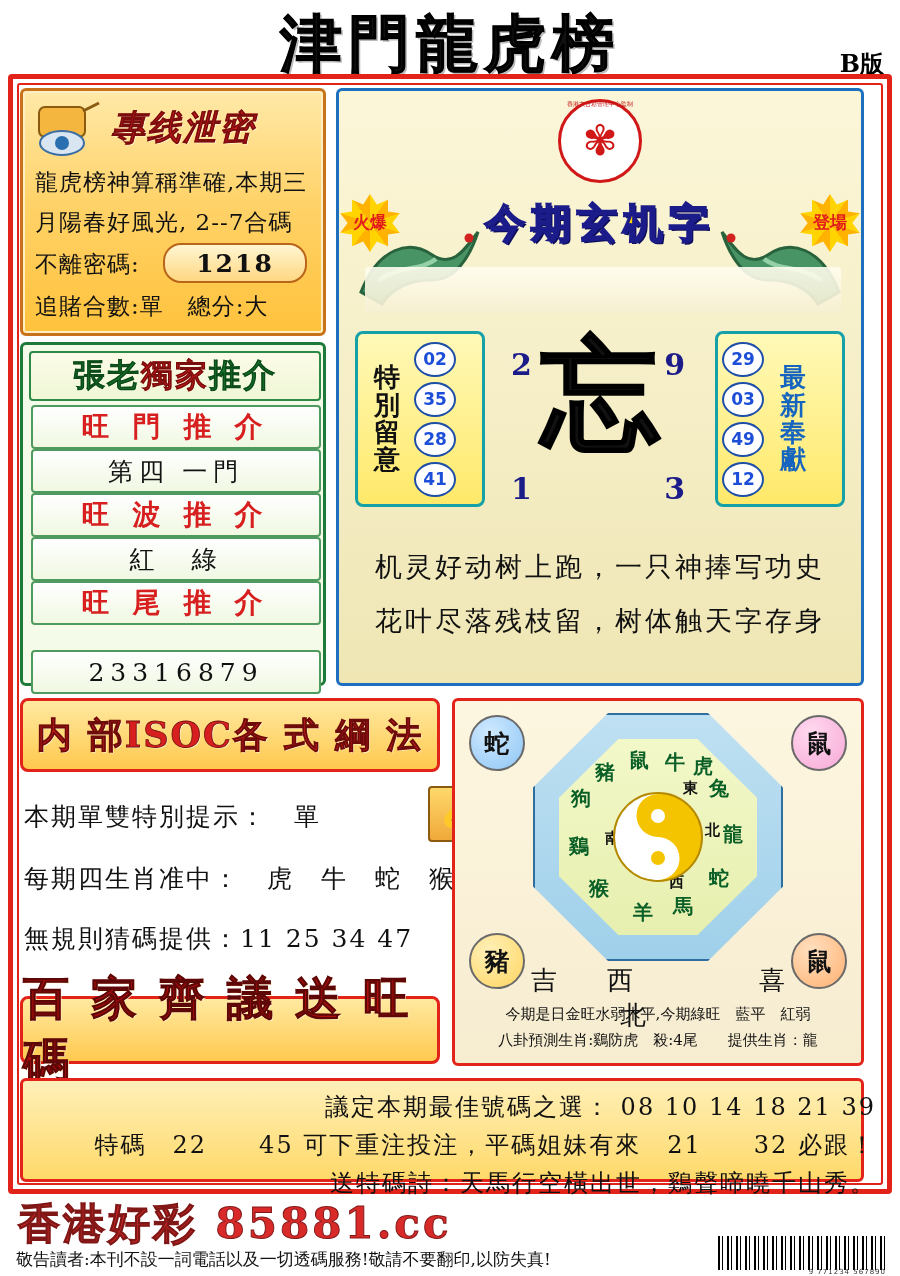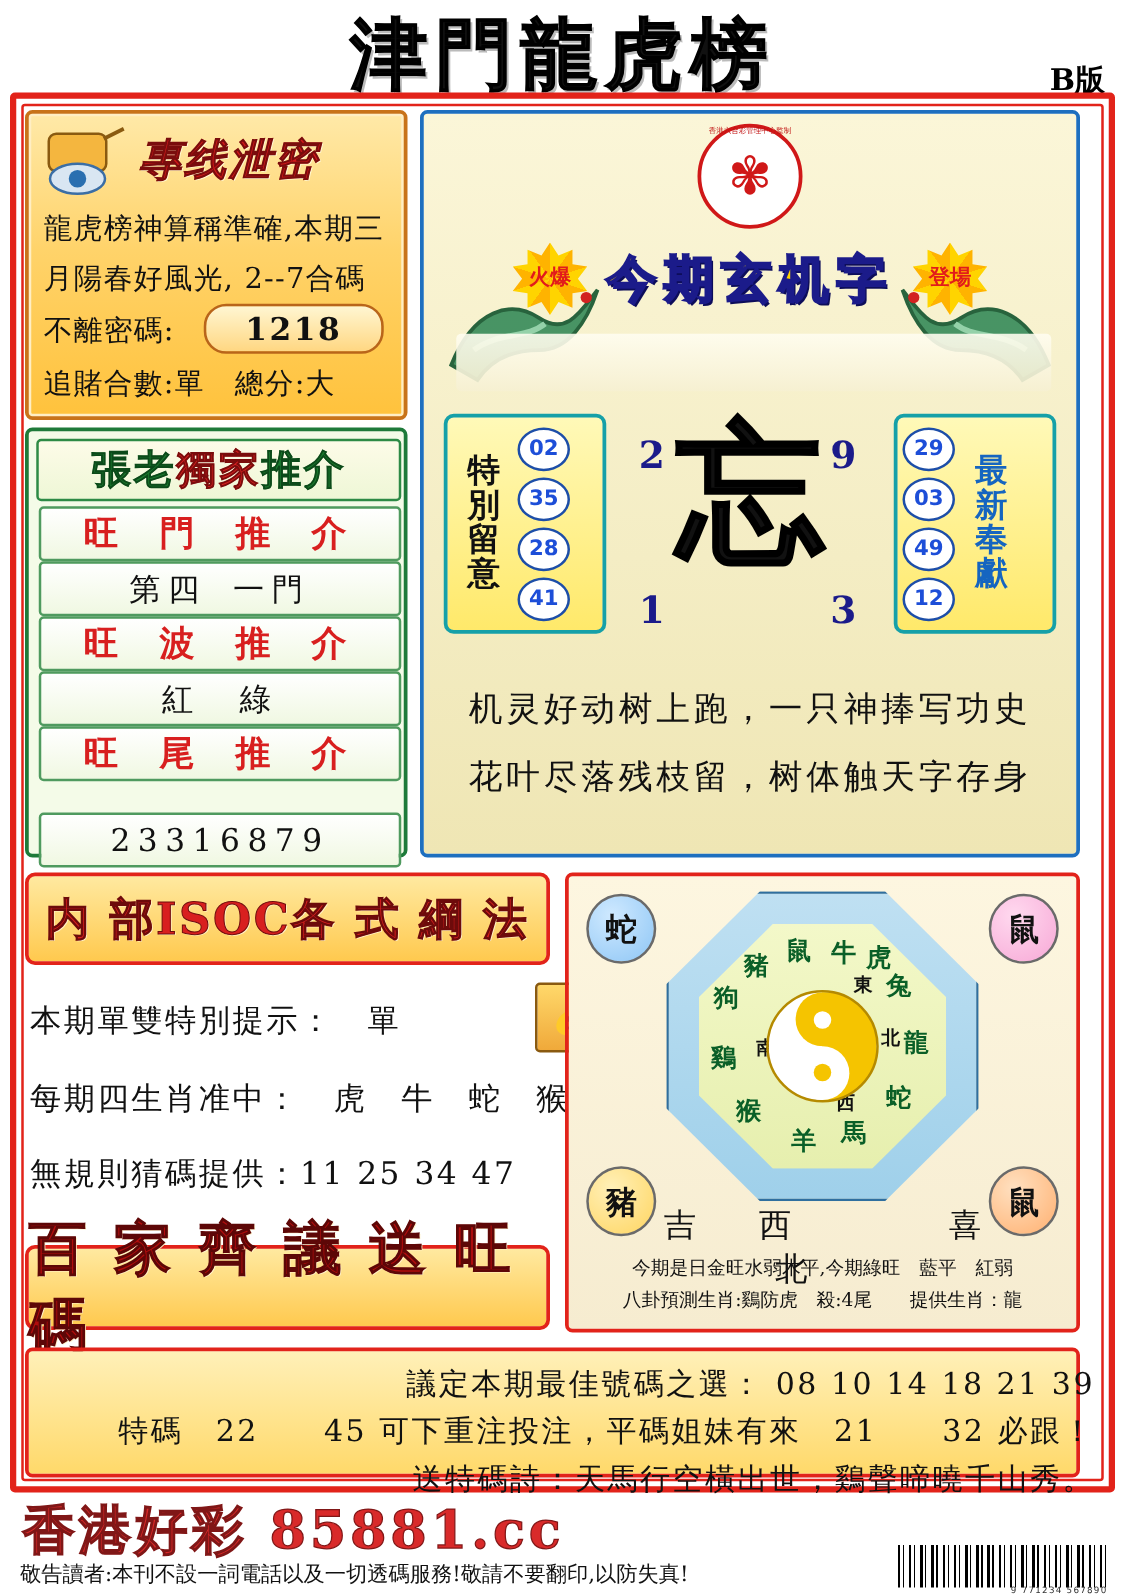--- a/index.html
+++ b/index.html
@@ -90,21 +90,21 @@
     font-family:"DejaVu Serif","Liberation Serif",serif;
     font-size:32px;font-weight:bold;letter-spacing:2px;
   }
   .rec-head .g{color:#1a7a2e;-webkit-text-stroke:.5px #0c4a1a;}
   .rec-head .r{color:#d81f1f;-webkit-text-stroke:.5px #7a0d0d;}
   .rec-row{
     position:absolute;left:8px;width:286px;height:40px;
     border:2px solid #4f9a5f;border-radius:4px;
     background:linear-gradient(180deg,#ffffff,#f0f8e2);
     display:flex;align-items:center;justify-content:center;
-    font-family:Liberation Mono, monospace;
+    font-family:Liberation Serif, serif;
     font-size:27px;letter-spacing:8px;
   }
   .rec-row.hl{color:#d81f1f;font-weight:bold;font-size:28px;}
   .rec-row.val{color:#111;font-size:25px;letter-spacing:6px;}
   .rec-r1{top:60px;}
   .rec-r2{top:104px;}
   .rec-r3{top:148px;}
   .rec-r4{top:192px;}
   .rec-r5{top:236px;}
   .rec-r6{top:280px;font-family:"DejaVu Serif",serif;letter-spacing:3px;margin-top:25px;}
@@ -121,21 +121,21 @@
     border:3px solid #d01818;background:#fff;
     display:flex;align-items:center;justify-content:center;
   }
   .emblem .cap{
     position:absolute;top:-2px;width:100%;text-align:center;
     font-size:6px;color:#c01010;letter-spacing:0;
   }
   .bauhinia{color:#d01818;font-size:42px;line-height:1;}
   .banner-row{
     position:absolute;left:0;top:100px;width:100%;height:64px;
-    display:flex;align-items:center;justify-content:center;gap:14px;
+    display:flex;align-items:center;justify-content:space-between;gap:0;
   }
   .burst{
     width:62px;height:58px;color:#e21b1b;font-weight:bold;font-size:17px;
     display:flex;align-items:center;justify-content:center;text-align:center;
     background:
       conic-gradient(from 0deg, #ffd400 0 10%, #ffb300 10% 20%, #ffd400 20% 30%,
       #ffb300 30% 40%, #ffd400 40% 50%, #ffb300 50% 60%, #ffd400 60% 70%,
       #ffb300 70% 80%, #ffd400 80% 90%, #ffb300 90% 100%);
     clip-path:polygon(50% 0%,61% 18%,79% 10%,79% 30%,98% 33%,86% 50%,98% 67%,79% 70%,79% 90%,61% 82%,50% 100%,39% 82%,21% 90%,21% 70%,2% 67%,14% 50%,2% 33%,21% 30%,21% 10%,39% 18%);
     font-family:"DejaVu Serif","Liberation Serif",serif;

